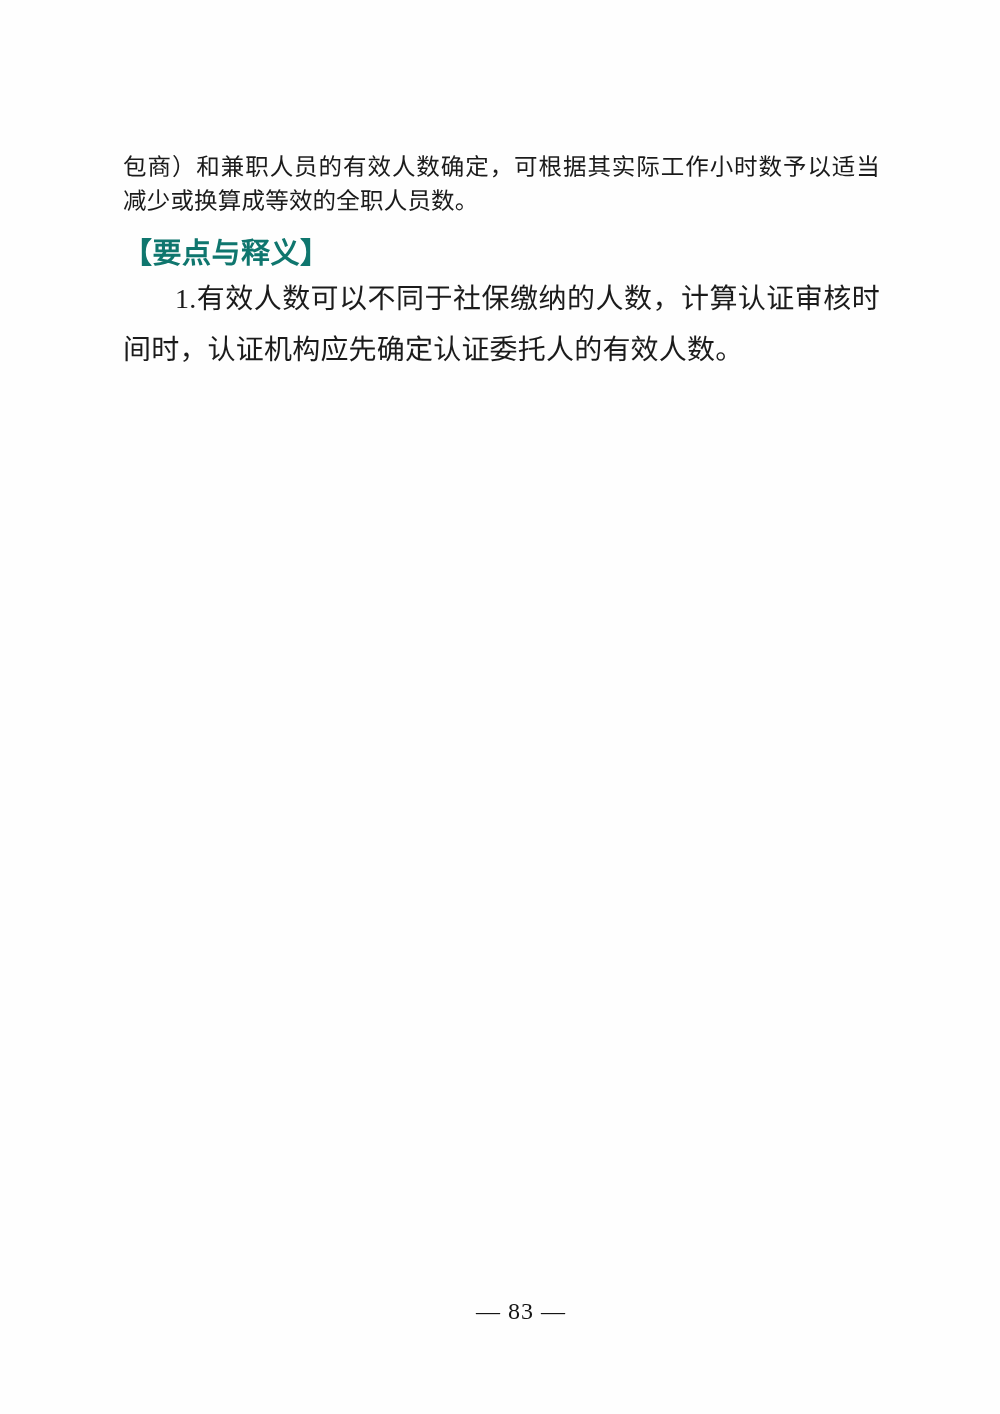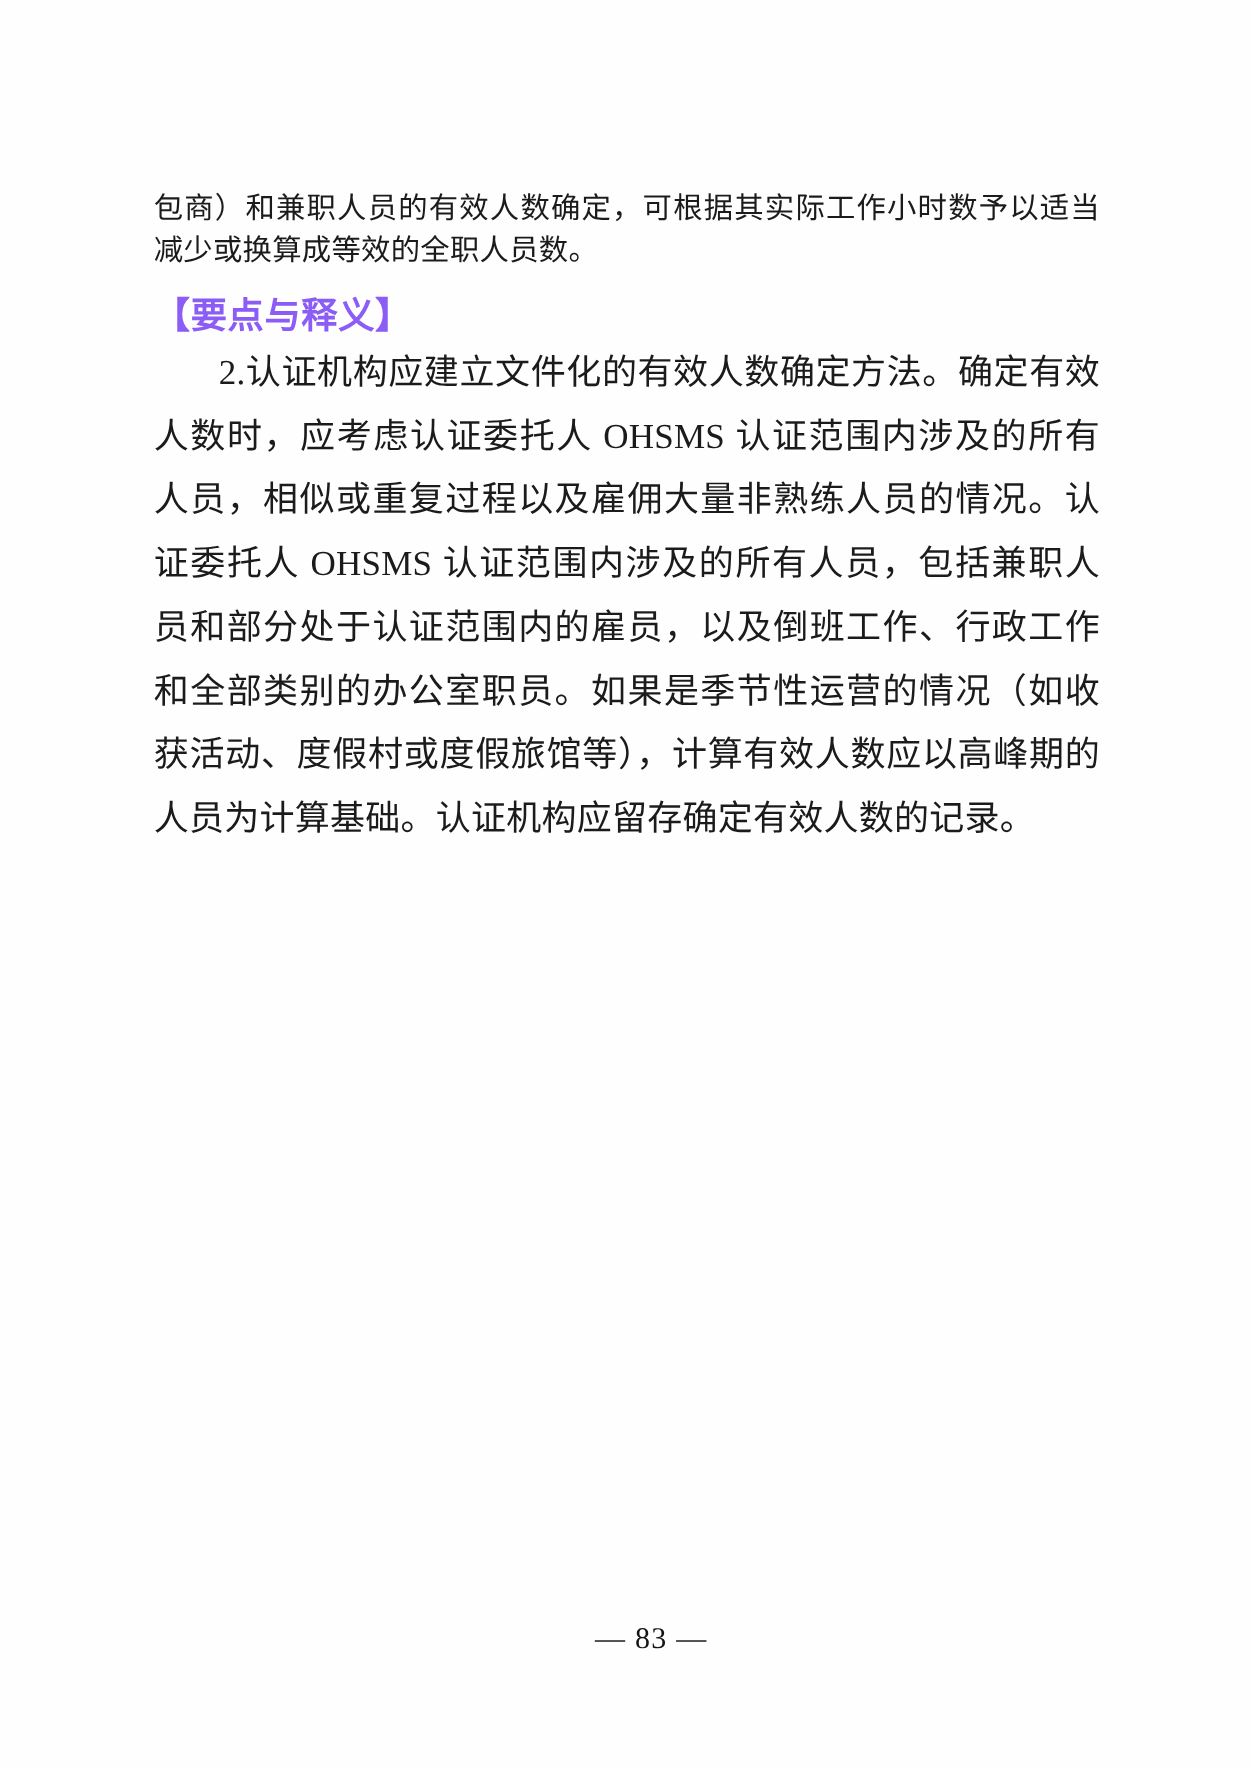--- a/index.html
+++ b/index.html
@@ -37,21 +37,21 @@
   .upper p.indent {
     text-indent: 52px;
   }
   
   .heading {
     margin: 15px 0 0 0;
     font-family: "Liberation Sans", "DejaVu Sans", sans-serif;
     font-weight: 700;
     font-size: 29px;
     line-height: 40px;
-    color: #8b5cf6;
+    color: #0f766e;
     letter-spacing: 0.5px;
   }
   
   .notes p {
     margin: 0;
     font-size: 28px;
     line-height: 51px;
     text-align: justify;
     text-indent: 52px;
     letter-spacing: 0.2px;
@@ -74,21 +74,21 @@
 <div class="page">
   <div class="content">
 
     <div class="upper">
       <p>包商）和兼职人员的有效人数确定，可根据其实际工作小时数予以适当减少或换算成等效的全职人员数。</p>
     </div>
 
     <h2 class="heading">【要点与释义】</h2>
 
     <div class="notes">
-      <p>2.认证机构应建立文件化的有效人数确定方法。确定有效人数时，应考虑认证委托人 OHSMS 认证范围内涉及的所有人员，相似或重复过程以及雇佣大量非熟练人员的情况。认证委托人 OHSMS 认证范围内涉及的所有人员，包括兼职人员和部分处于认证范围内的雇员，以及倒班工作、行政工作和全部类别的办公室职员。如果是季节性运营的情况（如收获活动、度假村或度假旅馆等），计算有效人数应以高峰期的人员为计算基础。认证机构应留存确定有效人数的记录。</p>
+      <p>1.有效人数可以不同于社保缴纳的人数，计算认证审核时间时，认证机构应先确定认证委托人的有效人数。</p>
     </div>
 
   </div>
 
   <div class="footer">
     <span>— 83 —</span>
   </div>
 </div>
 
 </body></html>

